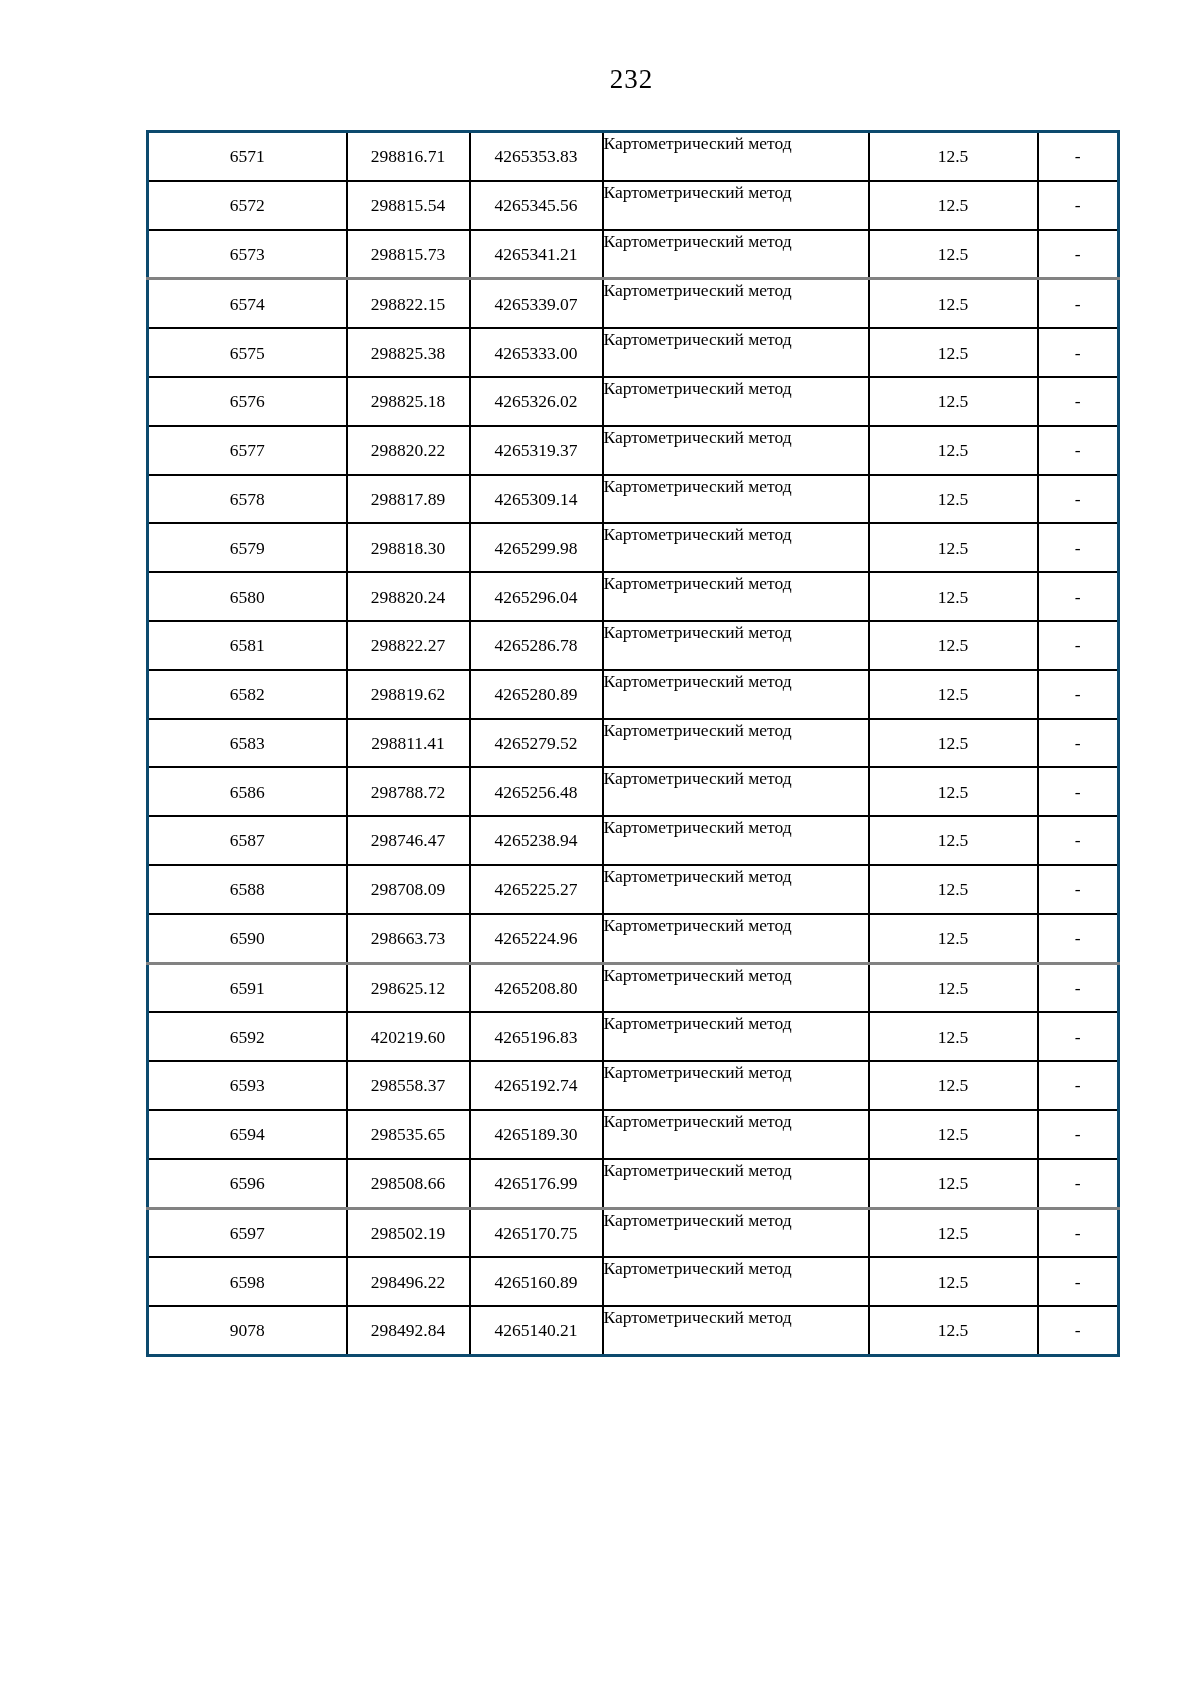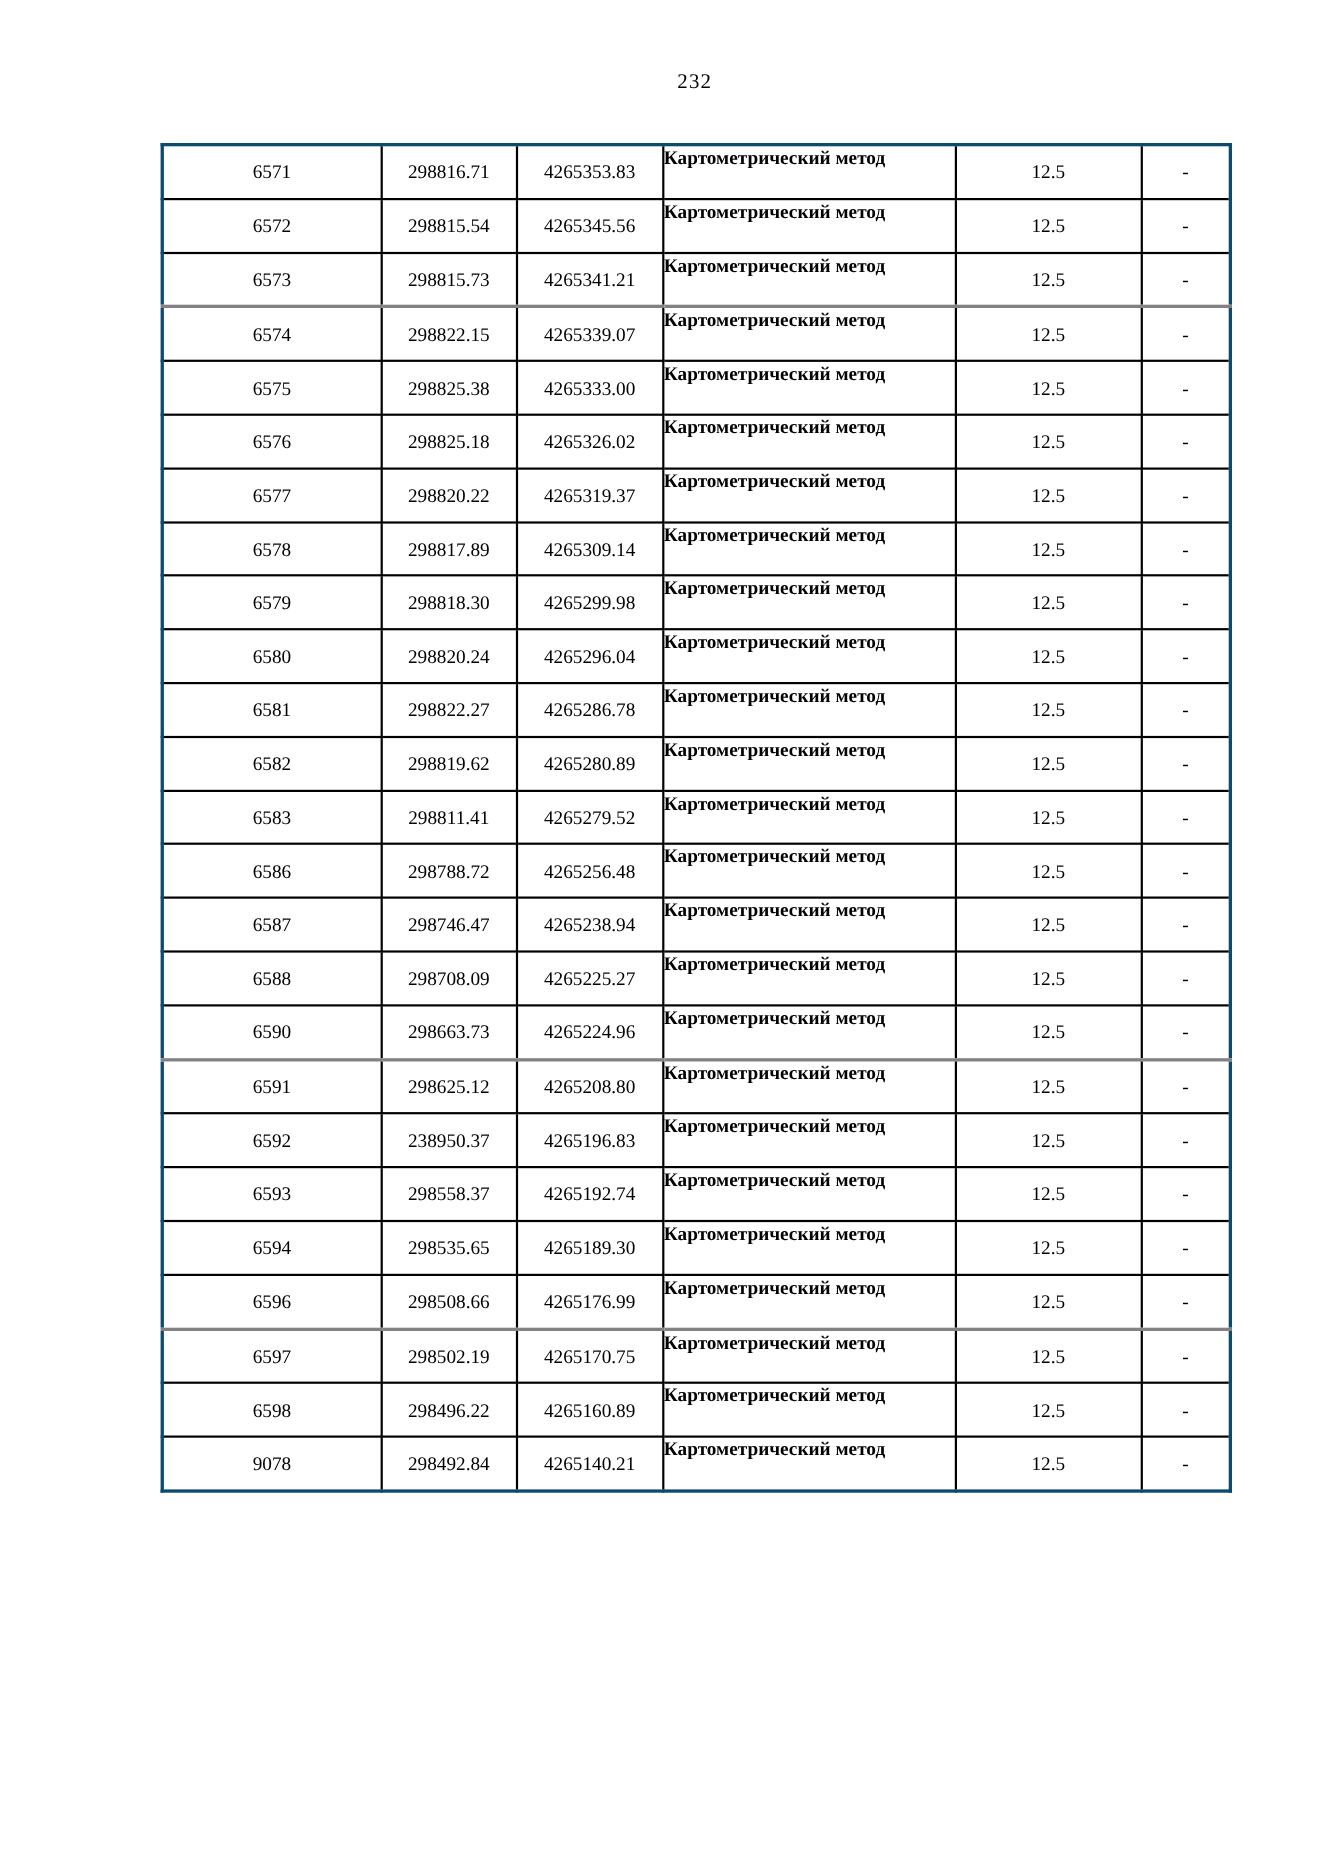--- a/index.html
+++ b/index.html
@@ -14,21 +14,21 @@
     font-family: "Liberation Serif", "DejaVu Serif", serif;
     color: #000000;
     overflow: hidden;
   }
   .page-number {
     position: absolute;
     top: 64px;
     left: 146px;
     width: 971px;
     text-align: center;
-    font-size: 19px;
+    font-size: 27px;
     letter-spacing: 1px;
     color: #000000;
   }
   table.coords {
     position: absolute;
     top: 130px;
     left: 146px;
     width: 971px;
     border-collapse: collapse;
     table-layout: fixed;
@@ -43,21 +43,20 @@
     overflow: hidden;
   }
   td.num {
     text-align: center;
     vertical-align: middle;
   }
   td.method {
     text-align: left;
     vertical-align: top;
     padding: 4px 6px 0 11px;
-    font-weight: bold;
   }
   td.dash {
     text-align: center;
     vertical-align: middle;
   }
   tr.sep-gray td {
     border-top: 3px solid #828282;
   }
 </style>
 </head>
@@ -214,21 +213,21 @@
       <tr class="sep-gray">
     <td class="num">6591</td>
     <td class="num">298625.12</td>
     <td class="num">4265208.80</td>
     <td class="method">Картометрический метод</td>
     <td class="num">12.5</td>
     <td class="dash">-</td>
   </tr>
       <tr>
     <td class="num">6592</td>
-    <td class="num">238950.37</td>
+    <td class="num">420219.60</td>
     <td class="num">4265196.83</td>
     <td class="method">Картометрический метод</td>
     <td class="num">12.5</td>
     <td class="dash">-</td>
   </tr>
       <tr>
     <td class="num">6593</td>
     <td class="num">298558.37</td>
     <td class="num">4265192.74</td>
     <td class="method">Картометрический метод</td>

